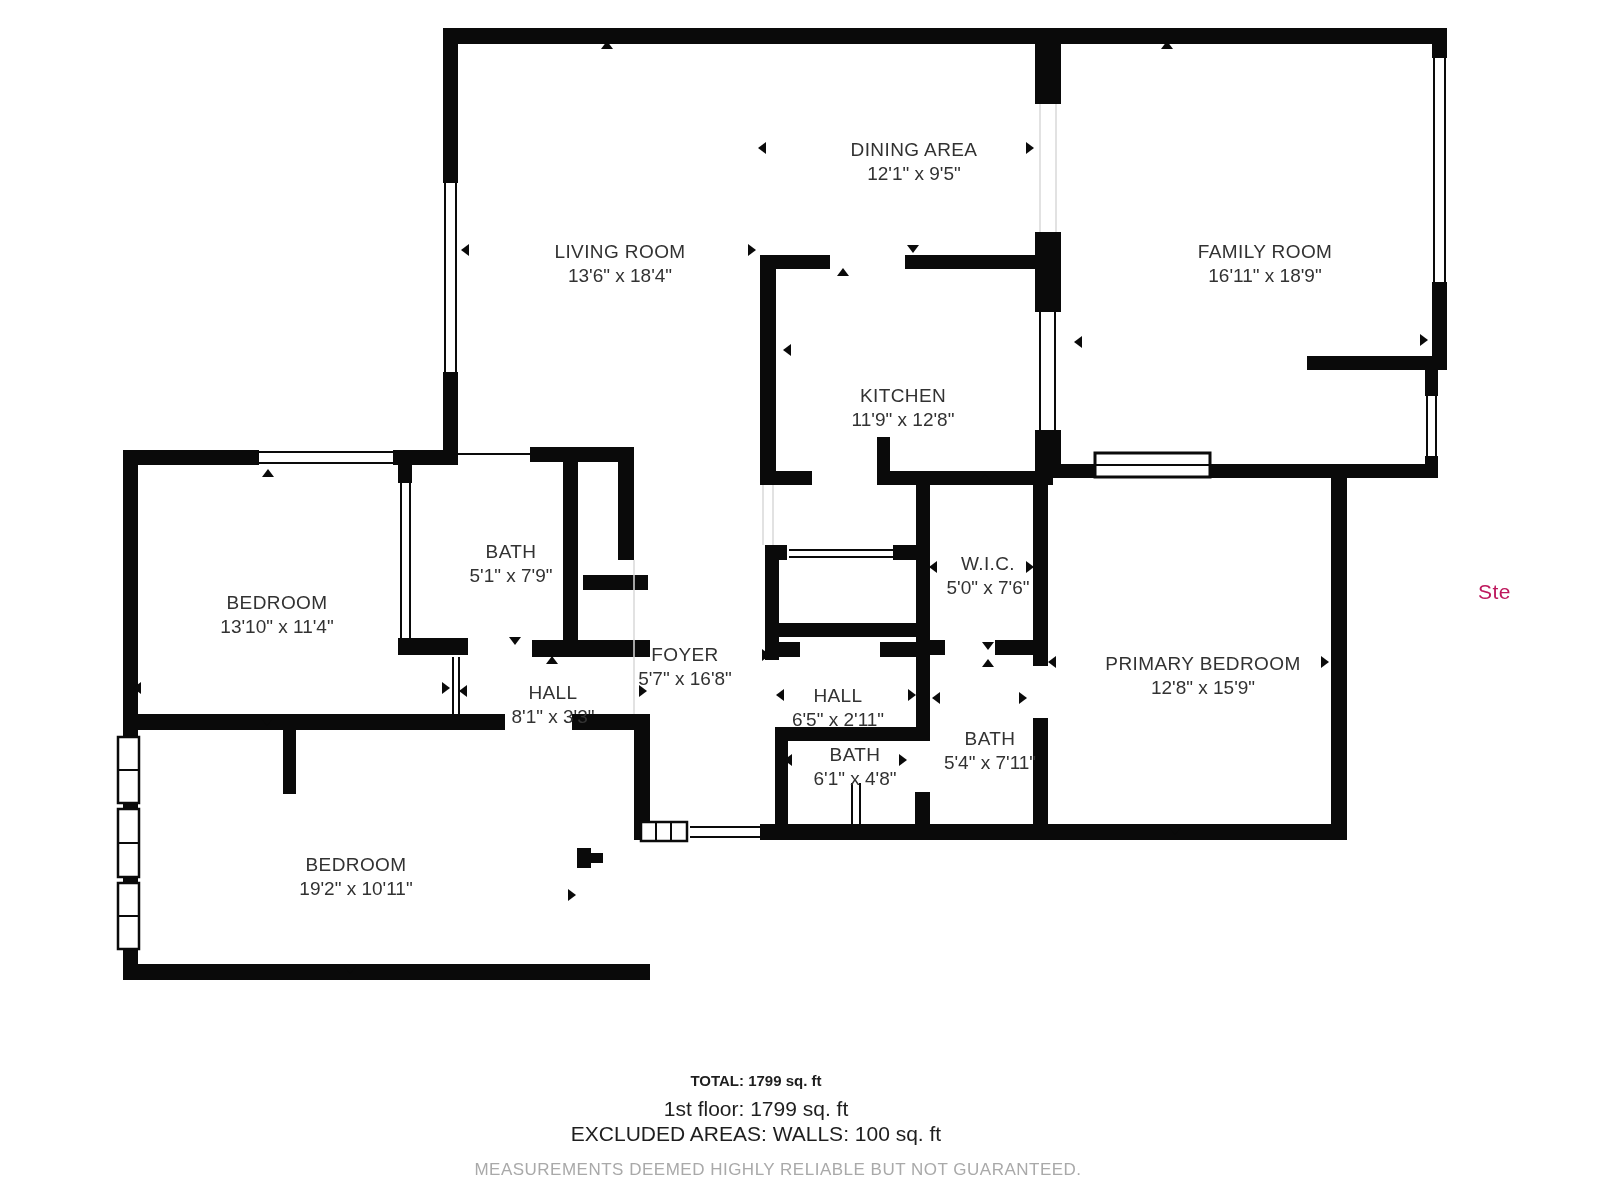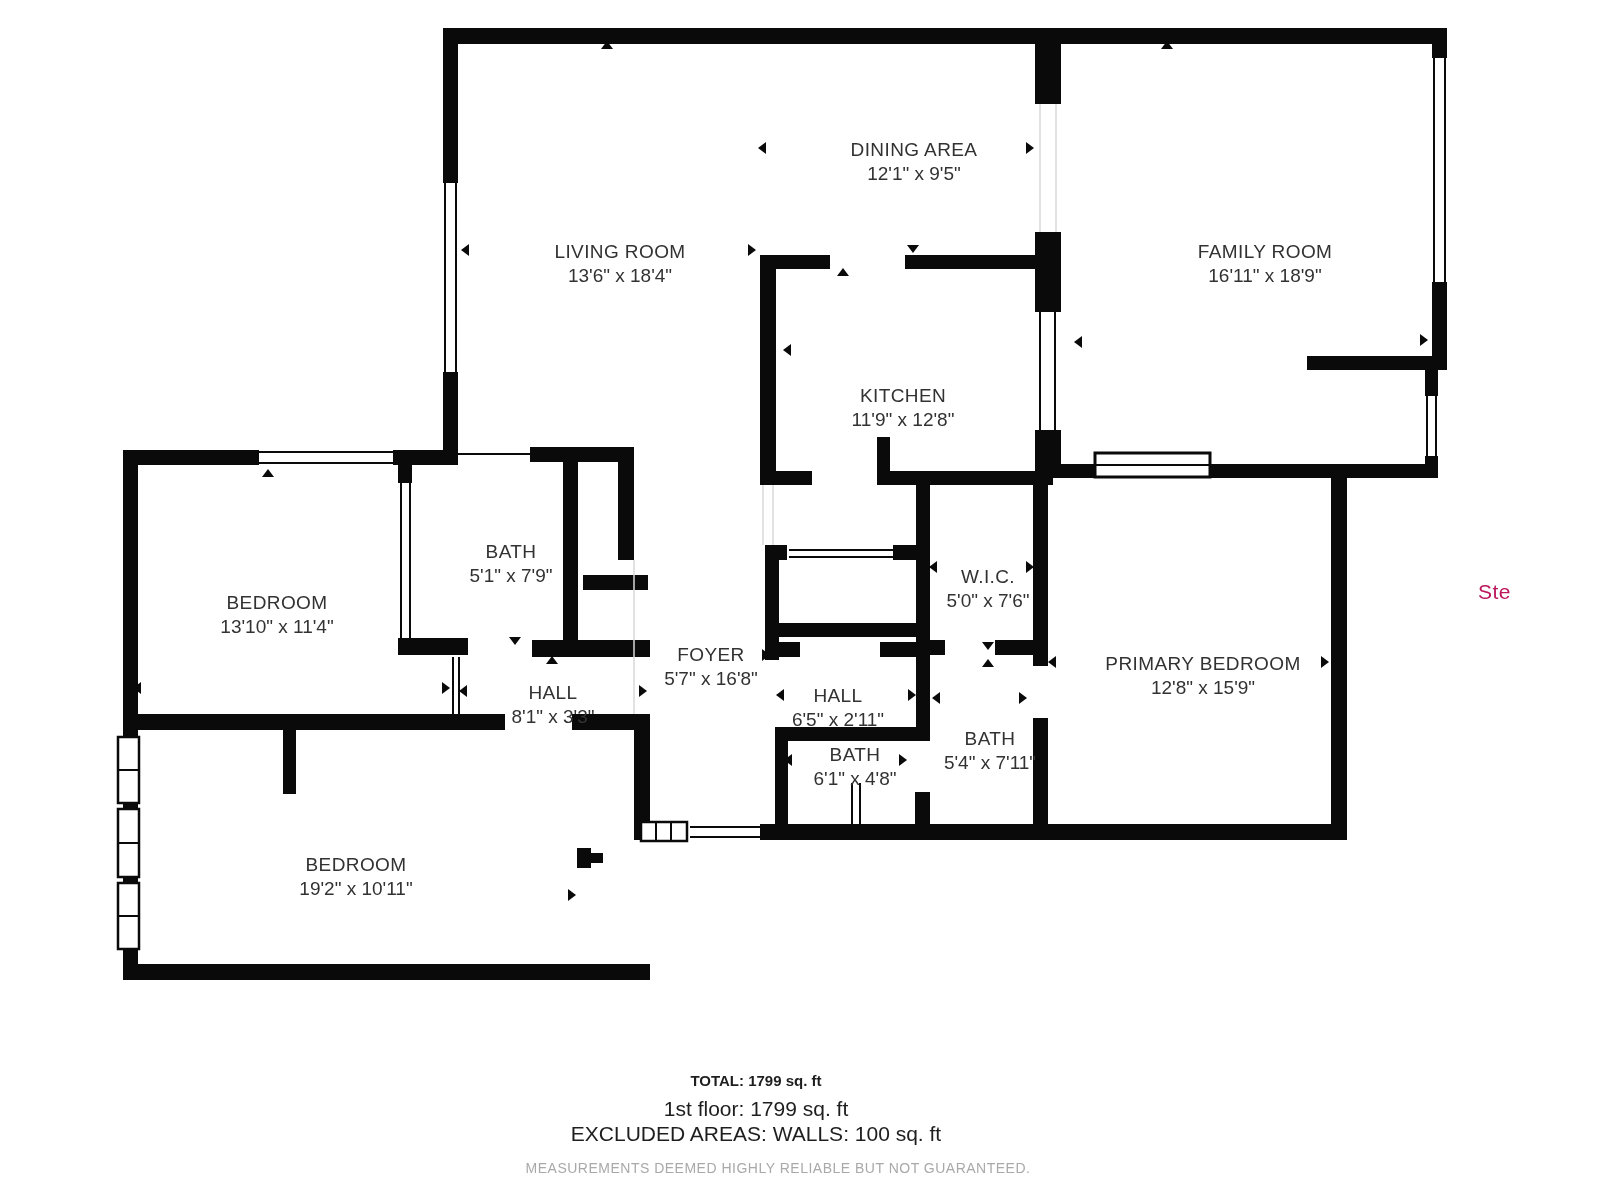--- a/index.html
+++ b/index.html
@@ -7,21 +7,21 @@
         font-family:"Liberation Sans", sans-serif;}
   .plan-svg{position:absolute;left:0;top:0;}
   .room-label{position:absolute;transform:translate(-50%,-50%);text-align:center;
               color:#323232;white-space:nowrap;z-index:5;}
   .room-label .rn{font-size:19px;letter-spacing:.4px;line-height:24px;}
   .room-label .rd{font-size:19px;line-height:24px;}
   .summary{position:absolute;left:0;top:1066px;width:100%;text-align:center;color:#1e1e1e;z-index:5;}
   .summary .total{font-size:15px;font-weight:bold;line-height:30px;}
   .summary .floor{font-size:21px;line-height:25px;}
   .summary .excluded{font-size:21px;line-height:25px;}
-  .summary .disclaimer{font-size:14px;letter-spacing:.5px;color:#a9a9a9;margin-top:14px;margin-left:44px;}
+  .summary .disclaimer{font-size:17px;letter-spacing:.5px;color:#a9a9a9;margin-top:14px;margin-left:44px;}
   .watermark{position:absolute;left:1478px;top:580px;font-size:21px;color:#be185d;
              letter-spacing:.5px;z-index:4;}
 </style>
 </head>
 <body>
 
 <div class="plan">
 
   <svg class="plan-svg" width="1600" height="1200" viewBox="0 0 1600 1200">
 
@@ -194,25 +194,25 @@
     <div class="rd">11'9" x 12'8"</div>
   </div>
   <div class="room-label" style="left:511px;top:564px">
     <div class="rn">BATH</div>
     <div class="rd">5'1" x 7'9"</div>
   </div>
   <div class="room-label" style="left:277px;top:615px">
     <div class="rn">BEDROOM</div>
     <div class="rd">13'10" x 11'4"</div>
   </div>
-  <div class="room-label" style="left:988px;top:589px">
+  <div class="room-label" style="left:988px;top:576px">
     <div class="rn">W.I.C.</div>
     <div class="rd">5'0" x 7'6"</div>
   </div>
-  <div class="room-label" style="left:711px;top:667px">
+  <div class="room-label" style="left:685px;top:667px">
     <div class="rn">FOYER</div>
     <div class="rd">5'7" x 16'8"</div>
   </div>
   <div class="room-label" style="left:553px;top:705px">
     <div class="rn">HALL</div>
     <div class="rd">8'1" x 3'3"</div>
   </div>
   <div class="room-label" style="left:838px;top:708px">
     <div class="rn">HALL</div>
     <div class="rd">6'5" x 2'11"</div>

